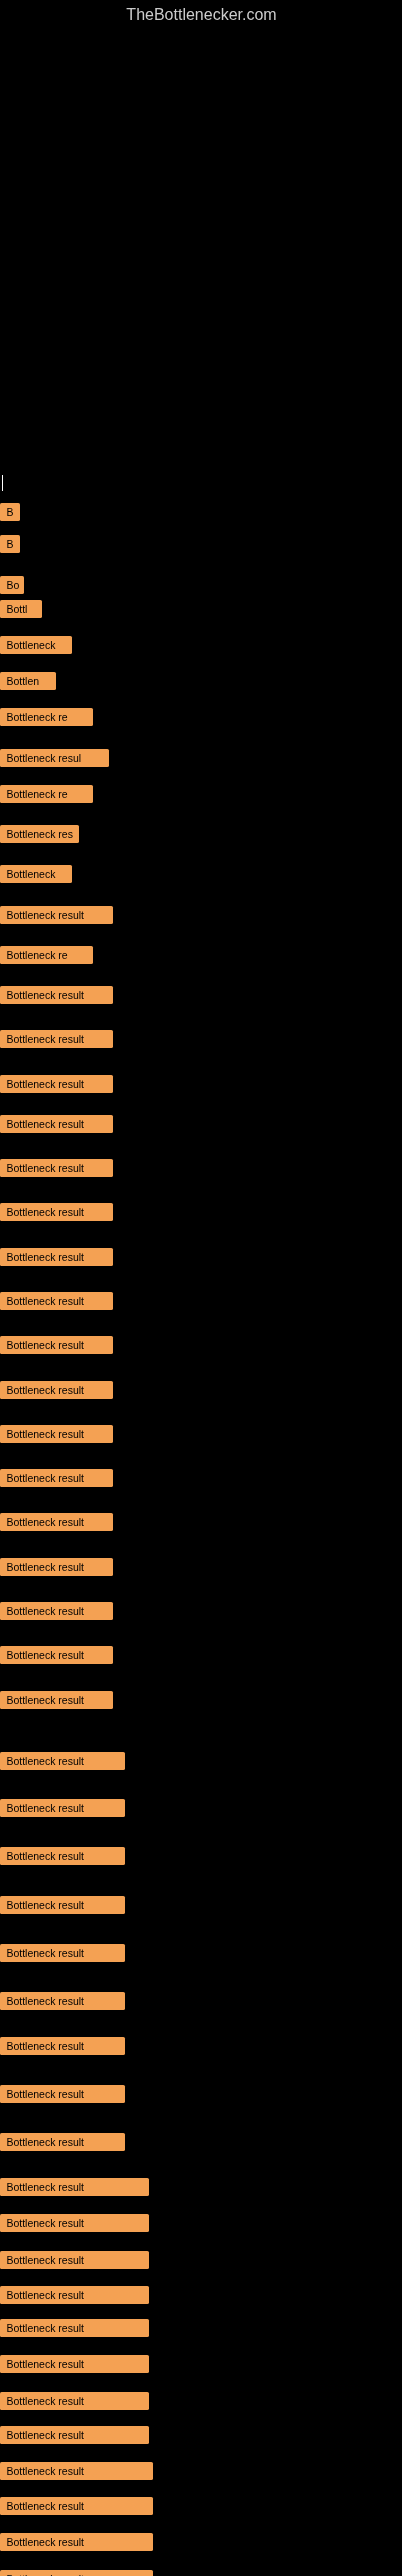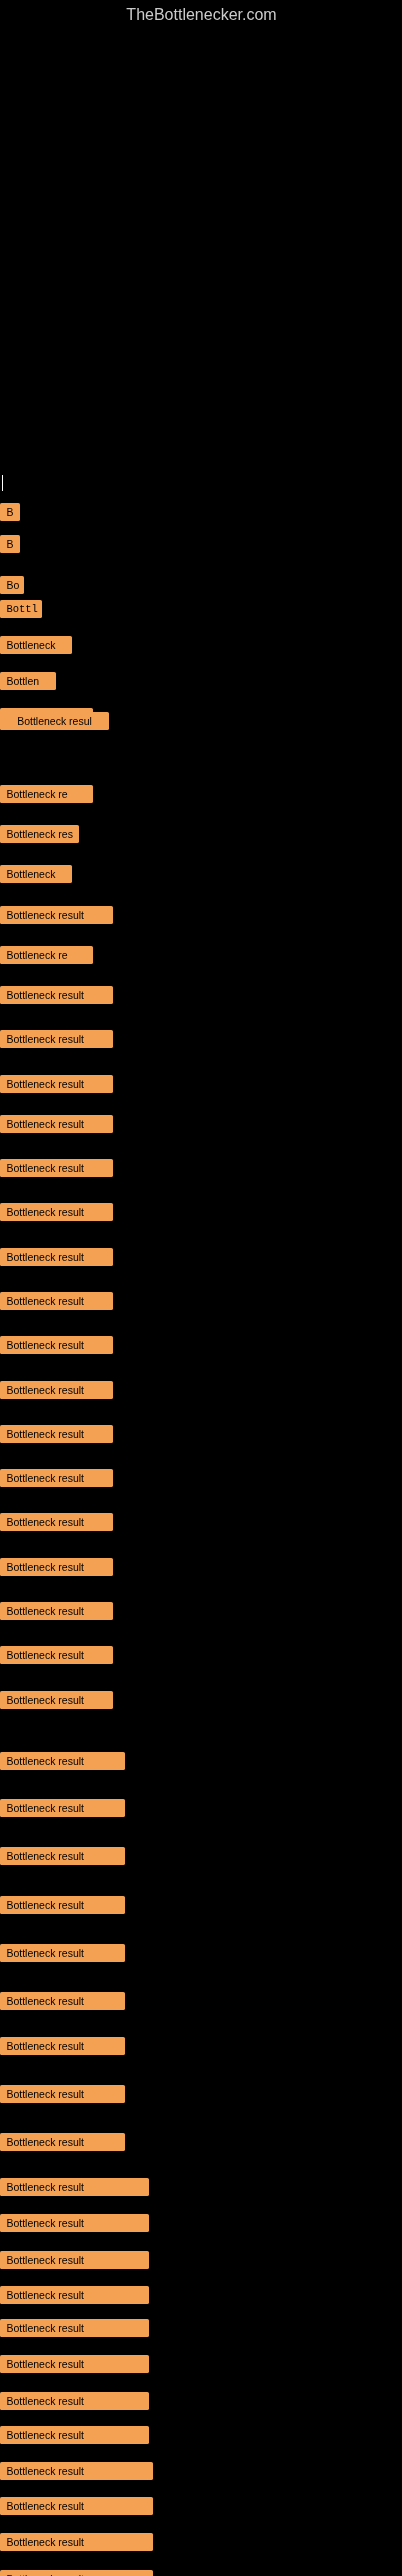--- a/index.html
+++ b/index.html
@@ -50,25 +50,25 @@
 </head>
 <body>
 
 <span class="site-title">TheBottlenecker.com</span>
 
 <div class="cursor-bar" style="top: 475px;"></div>
 
 <div class="result-item" style="top: 503px; max-width: 20px; width: 20px;">B</div>
 <div class="result-item" style="top: 535px; max-width: 20px; width: 20px;">B</div>
 <div class="result-item" style="top: 568px; max-width: 24px; width: 24px; margin-top: 8px;">Bo</div>
-<div class="result-item" style="top: 600px; max-width: 42px; width: 58px; font-family: Liberation Mono, monospace;">Bottl</div>
+<div class="result-item" style="top: 600px; max-width: 42px; width: 58px;">Bottl</div>
 <div class="result-item" style="top: 636px; max-width: 72px; width: 72px;">Bottleneck</div>
 <div class="result-item" style="top: 672px; max-width: 56px; width: 56px;">Bottlen</div>
 <div class="result-item" style="top: 708px; max-width: 93px; width: 93px;">Bottleneck re</div>
-<div class="result-item" style="top: 712px; max-width: 109px; width: 127px; text-align: center;">Bottleneck resul</div>
+<div class="result-item" style="top: 749px; max-width: 109px; width: 127px;">Bottleneck resul</div>
 <div class="result-item" style="top: 785px; max-width: 93px; width: 93px;">Bottleneck re</div>
 <div class="result-item" style="top: 825px; max-width: 97px; width: 79px;">Bottleneck res</div>
 <div class="result-item" style="top: 865px; max-width: 72px; width: 72px;">Bottleneck</div>
 <div class="result-item" style="top: 906px; max-width: 113px; width: 113px;">Bottleneck result</div>
 <div class="result-item" style="top: 946px; max-width: 93px; width: 93px;">Bottleneck re</div>
 <div class="result-item" style="top: 986px; max-width: 113px; width: 113px;">Bottleneck result</div>
 <div class="result-item" style="top: 1030px; max-width: 113px; width: 113px;">Bottleneck result</div>
 <div class="result-item" style="top: 1075px; max-width: 113px; width: 113px;">Bottleneck result</div>
 <div class="result-item" style="top: 1115px; max-width: 113px; width: 113px;">Bottleneck result</div>
 <div class="result-item" style="top: 1159px; max-width: 113px; width: 113px;">Bottleneck result</div>

